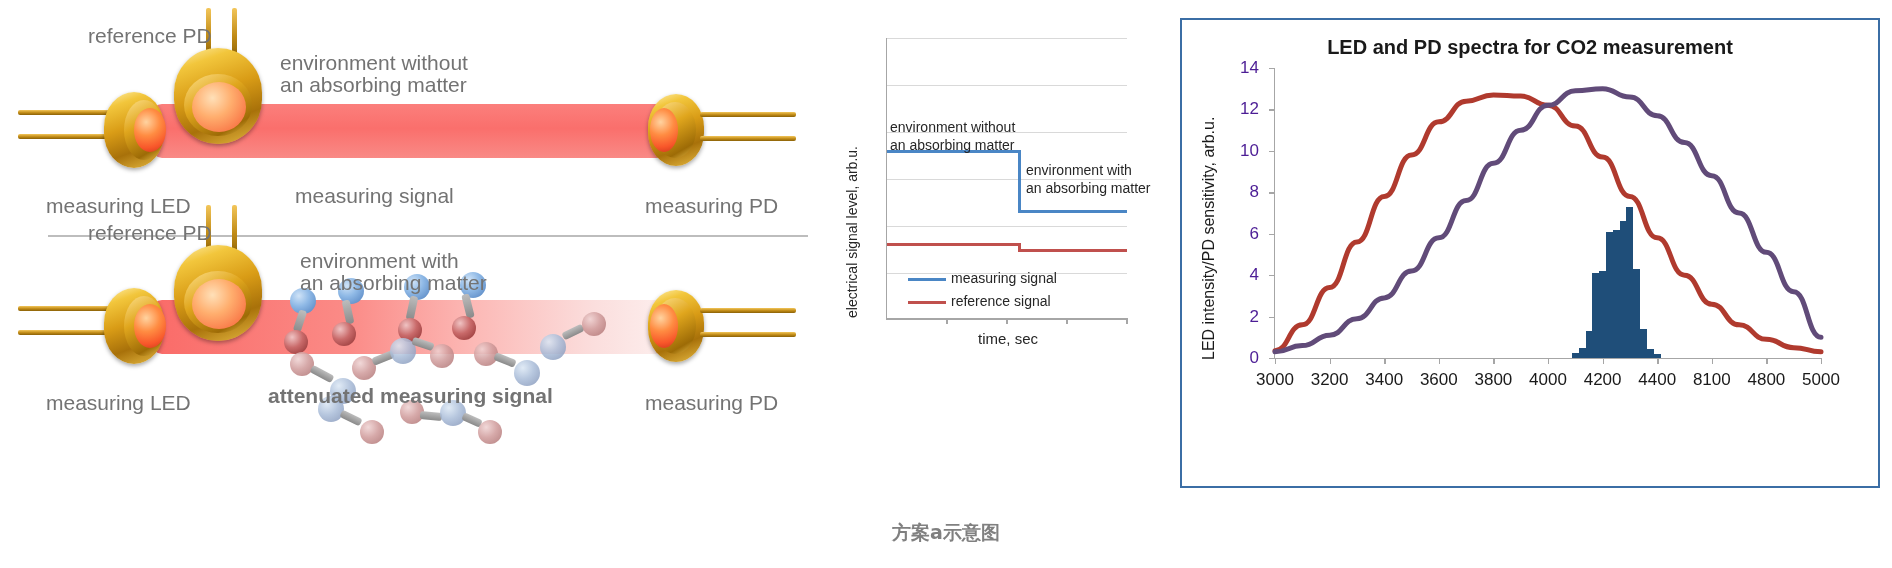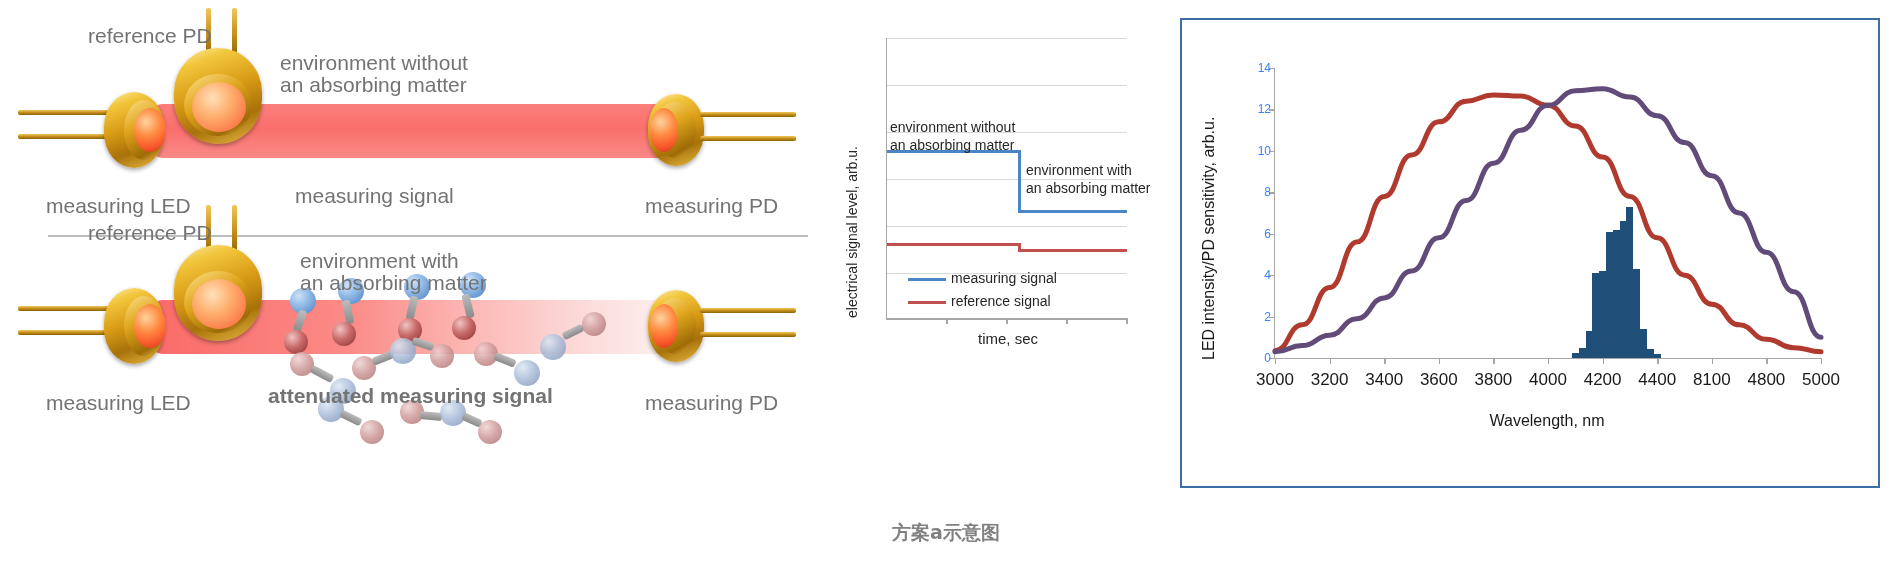--- a/index.html
+++ b/index.html
@@ -58,22 +58,22 @@
   .legend-row .swatch{display:inline-block;width:38px;height:3px;vertical-align:middle;margin-right:5px;}
   .axis-title{position:absolute;font-size:15px;color:#262626;white-space:nowrap;}
 
   
   #right-panel{left:1180px;top:18px;width:700px;height:470px;
                border:2px solid #3b6ea5;background:#ffffff;box-sizing:border-box;}
   #spec-title{position:absolute;left:0;top:16px;width:100%;text-align:center;
               font-size:20px;font-weight:bold;color:#1a1a1a;}
   #spec-plot{position:absolute;left:92px;top:48px;width:546px;height:290px;
              border-left:1.4px solid #a6a6a6;border-bottom:1.4px solid #a6a6a6;}
-  .ytick-lbl{position:absolute;right:100%;margin-right:4px;transform:translateY(-50%);
-             font-size:12px;color:#3b82f6;white-space:nowrap;}
+  .ytick-lbl{position:absolute;right:100%;margin-right:16px;transform:translateY(-50%);
+             font-size:17px;color:#4c1d95;white-space:nowrap;}
   .ytick-mark{position:absolute;right:100%;width:6px;height:1.4px;background:#a6a6a6;}
   .xtick-lbl{position:absolute;top:100%;margin-top:12px;transform:translateX(-50%);
              font-size:17px;color:#1a1a1a;white-space:nowrap;}
   .xtick-mark{position:absolute;top:100%;width:1.4px;height:6px;background:#a6a6a6;}
   #spec-xtitle{position:absolute;left:92px;top:392px;width:546px;text-align:center;
                font-size:16px;color:#1a1a1a;}
   #spec-ytitle{position:absolute;left:18px;top:340px;transform:rotate(-90deg);
                transform-origin:left top;font-size:16px;color:#1a1a1a;white-space:nowrap;}
   .spec-legend{position:absolute;left:112px;top:58px;}
   .spec-legend .lrow{height:25px;line-height:25px;font-size:17px;color:#1a1a1a;white-space:nowrap;}
@@ -271,23 +271,23 @@
   </div>
   <div class="legend-row" style="left:80px;top:265px;">
     <span class="swatch" style="background:#c0504d;"></span><span>reference signal</span>
   </div>
 
   <div class="axis-title" style="left:150px;top:302px;">time, sec</div>
 </div>
 
 <div class="panel" id="right-panel">
 
+  <div id="spec-title">LED and PD spectra for CO2 measurement</div>
 
   <div id="spec-ytitle">LED intensity/PD sensitivity, arb.u.</div>
-  <div id="spec-xtitle">Wavelength, nm</div>
 
   <div id="spec-plot">
 
     <div class="ytick-mark" style="top:290px;"></div>
     <div class="ytick-lbl" style="top:290px;">0</div>
     <div class="ytick-mark" style="top:248.6px;"></div>
     <div class="ytick-lbl" style="top:248.6px;">2</div>
     <div class="ytick-mark" style="top:207.1px;"></div>
     <div class="ytick-lbl" style="top:207.1px;">4</div>
     <div class="ytick-mark" style="top:165.7px;"></div>

